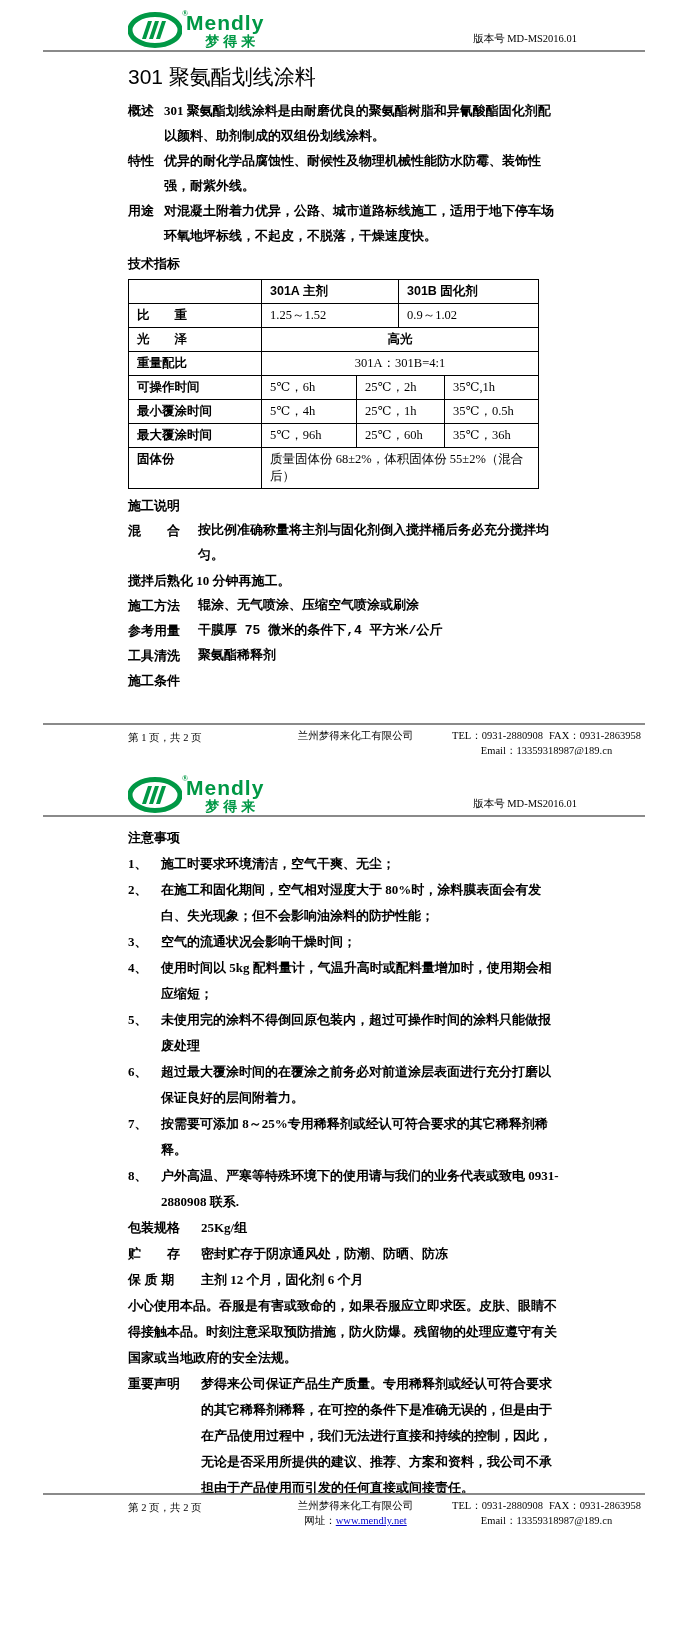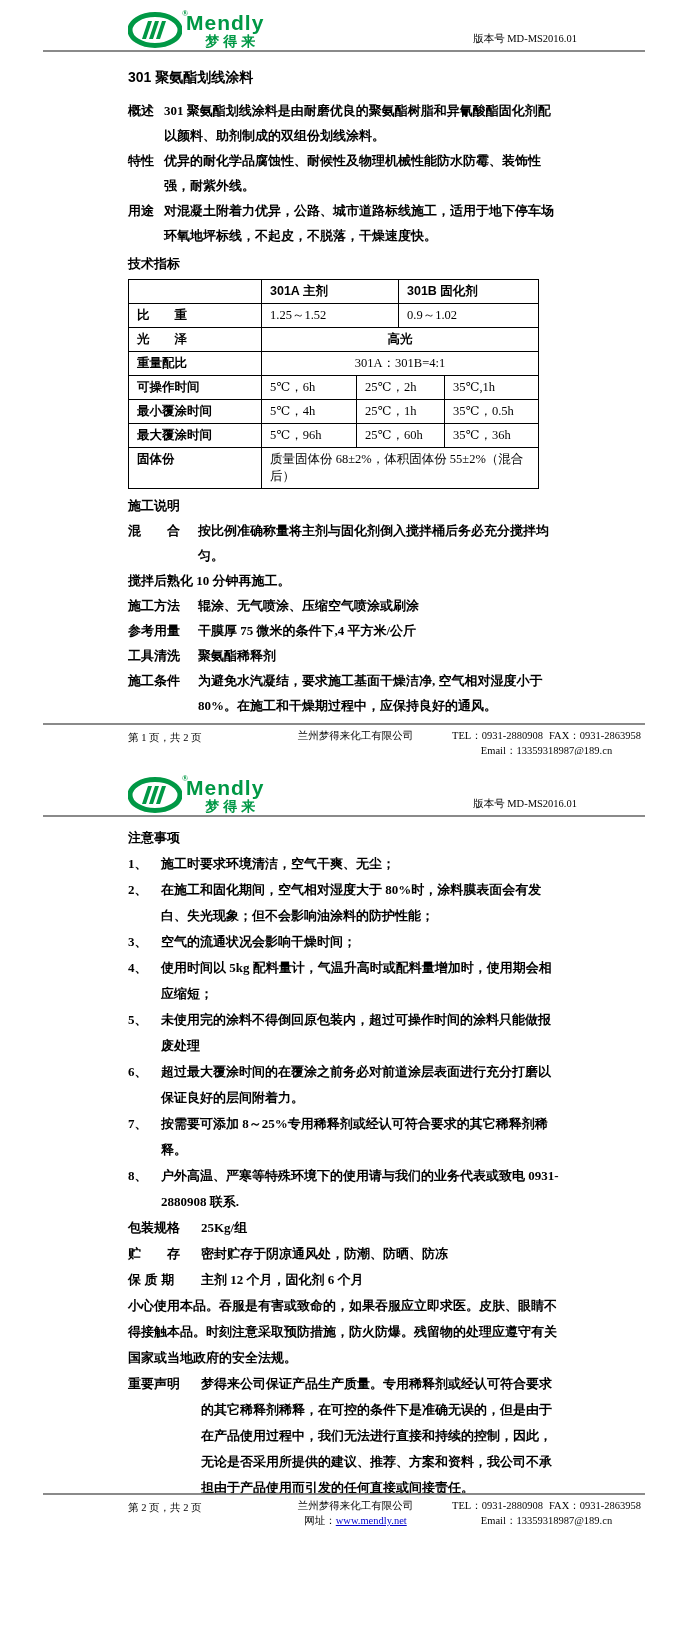--- a/index.html
+++ b/index.html
@@ -16,21 +16,21 @@
   .logo{display:flex;align-items:center;gap:4px;}
   .logo-mark{position:relative;width:54px;height:36px;}
   .logo-reg{position:absolute;top:-3px;right:-6px;font-size:8px;color:#009845;font-weight:bold;}
   .logo-text{display:flex;flex-direction:column;line-height:1;text-align:center;}
   .logo-en{font-family:"Liberation Sans","DejaVu Sans",sans-serif;font-weight:bold;font-size:21px;color:#009845;letter-spacing:1px;}
   .logo-cn{font-family:"Liberation Sans","DejaVu Sans",sans-serif;font-weight:bold;font-size:14px;color:#009845;letter-spacing:4px;margin-top:1px;padding-left:14px;}
   .version{font-size:10.5px;padding-bottom:2px;}
   .rule{height:2px;background:#8a8a8a;margin:2px 42px 0 43px;}
   
   .content{margin:0 126px 0 128px;font-size:13px;line-height:25px;font-weight:600;}
-  .doc-title{font-family:"Liberation Sans","DejaVu Sans",sans-serif;font-weight:bold;font-size:14px;line-height:30px;margin:10px 0 6px 0;}
+  .doc-title{font-family:"Liberation Sans","DejaVu Sans",sans-serif;font-weight:normal;font-size:21px;line-height:30px;margin:10px 0 6px 0;}
   .sec-row{display:flex;}
   .sec-label{width:36px;flex-shrink:0;font-weight:bold;font-family:"Liberation Sans","DejaVu Sans",sans-serif;}
   .sec-text{flex:1;}
   .sub-head{font-weight:bold;font-family:"Liberation Sans","DejaVu Sans",sans-serif;margin-top:3px;}
   
   .tbl{border:1px solid #000;width:409px;margin:3px 0 4px 0;font-size:12.5px;line-height:17px;font-weight:normal;}
   .trow{display:flex;border-bottom:1px solid #000;}
   .trow:last-child{border-bottom:none;}
   .tcell{padding:3px 8px;border-right:1px solid #000;box-sizing:border-box;}
   .tcell:last-child{border-right:none;}
@@ -39,21 +39,21 @@
   .c-b{flex:1;}
   .c-t1{width:95px;flex-shrink:0;}
   .c-t2{width:88px;flex-shrink:0;}
   .c-t3{flex:1;}
   .c-span{flex:1;}
   .center{text-align:center;}
   .bold{font-weight:bold;font-family:"Liberation Sans","DejaVu Sans",sans-serif;}
   
   .con-row{display:flex;}
   .con-label{width:70px;flex-shrink:0;font-weight:bold;font-family:"Liberation Sans","DejaVu Sans",sans-serif;}
-  .con-text{flex:1;}
+  .con-text{flex:1;font-family:Liberation Mono, monospace;}
   
   .note-row{display:flex;}
   .note-num{width:33px;flex-shrink:0;}
   .note-text{flex:1;}
   
   .info-row{display:flex;}
   .info-label{width:73px;flex-shrink:0;font-weight:bold;font-family:"Liberation Sans","DejaVu Sans",sans-serif;}
   .info-text{flex:1;}
   
   .pfooter{position:absolute;left:0;right:0;}
@@ -168,21 +168,20 @@
     <div class="con-row">
       <span class="con-label">参考用量</span>
       <span class="con-text">干膜厚 75 微米的条件下,4 平方米/公斤</span>
     </div>
     <div class="con-row">
       <span class="con-label">工具清洗</span>
       <span class="con-text">聚氨酯稀释剂</span>
     </div>
     <div class="con-row">
       <span class="con-label">施工条件</span>
-      <span class="con-text">为避免水汽凝结，要求施工基面干燥洁净, 空气相对湿度小于 80%。在施工和干燥期过程中，应保持良好的通风。</span>
     </div>
   </div>
 
   <div class="pfooter">
     <div class="rule"></div>
     <div class="frow">
       <div class="f-page">第 1 页，共 2 页</div>
       <div class="f-mid">
         <div>兰州梦得来化工有限公司</div>
         <div>

